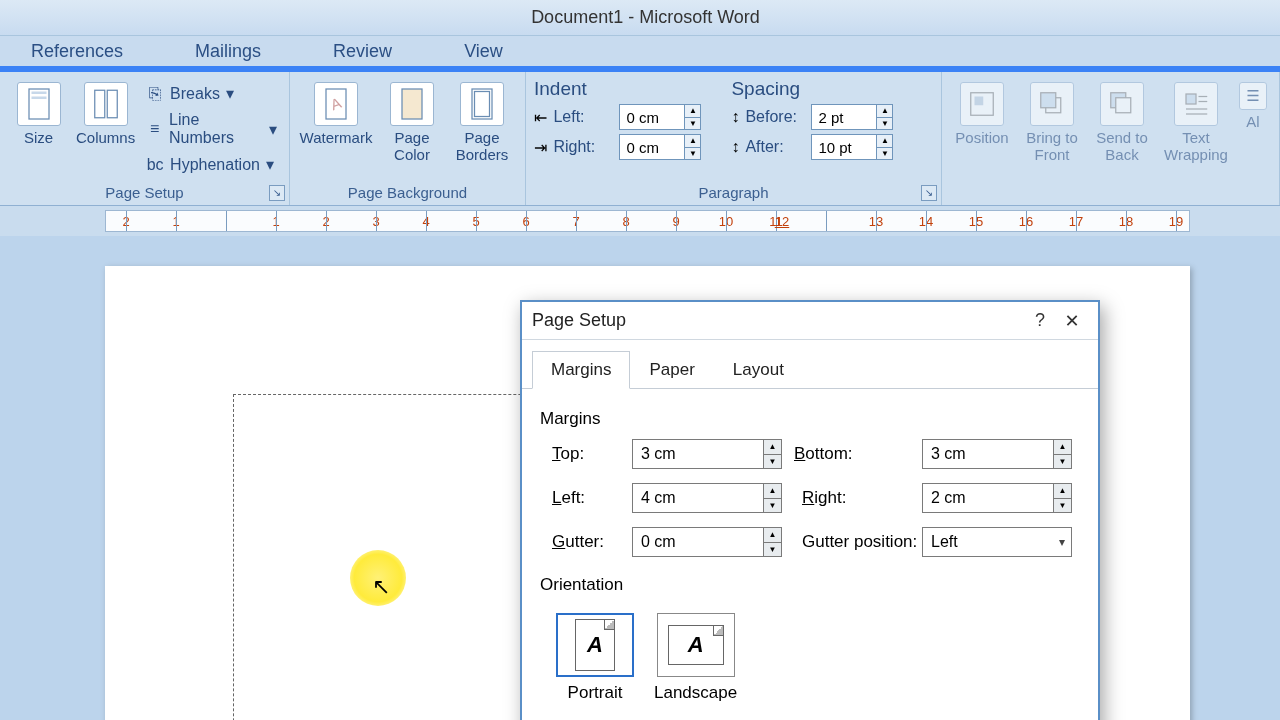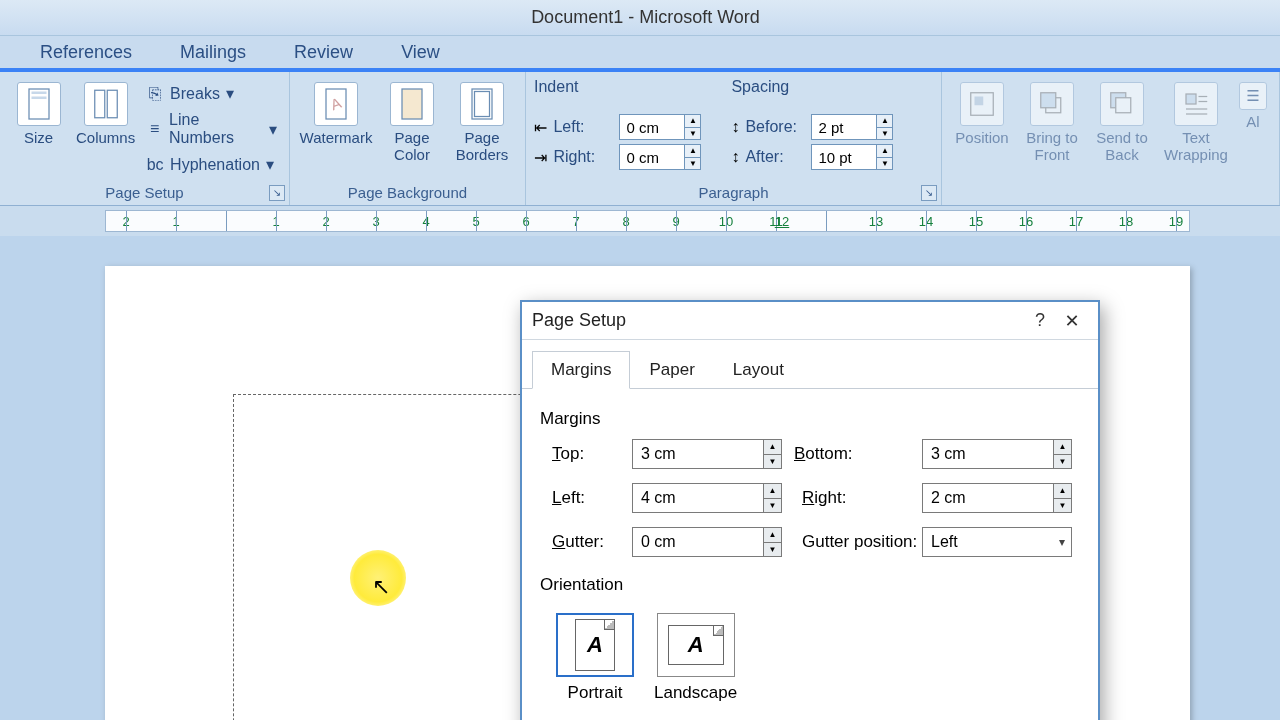--- a/index.html
+++ b/index.html
@@ -3,21 +3,21 @@
 <meta charset="utf-8">
 <style>
 * { box-sizing: border-box; margin: 0; padding: 0; font-family: "Segoe UI", Tahoma, sans-serif; }
 body { width: 1280px; height: 720px; overflow: hidden; background: #bcd4ec; position: relative; }
 
 
 .titlebar { height: 36px; background: linear-gradient(#dce9f5, #c8dbf0); display: flex; align-items: center; justify-content: center; border-bottom: 1px solid #a9c5de; padding-left: 11px; }
 .titlebar span { font-size: 18px; color: #333; }
 
 
-.tabsrow { height: 36px; background: #c8dbef; display: flex; align-items: center; padding-left: 36px; gap: 40px; border-bottom: 4px solid #3b82f6; }
+.tabsrow { height: 36px; background: #c8dbef; display: flex; align-items: center; padding-left: 27px; gap: 64px; border-bottom: 6px solid #3b82f6; }
 .tabsrow .tab { font-size: 18px; color: #2b4f84; padding: 6px 4px; }
 
 
 .ribbon { height: 134px; background: #cfe0f0; display: flex; align-items: stretch; border-bottom: 1px solid #8fb0d2; }
 .group { border-right: 1px solid #a9c5de; position: relative; display: flex; flex-direction: column; }
 .group-label { position: absolute; bottom: 4px; left: 0; right: 0; text-align: center; font-size: 15px; color: #3b5f90; }
 .group-body { flex: 1; display: flex; align-items: flex-start; padding: 6px 8px 24px 8px; gap: 6px; }
 .dialog-launcher { position: absolute; right: 4px; bottom: 4px; width: 16px; height: 16px; border: 1px solid #7a9cc0; background: #dce9f5; font-size: 10px; text-align: center; line-height: 14px; color: #3b5f90; }
 
 .bigbtn { width: 64px; display: flex; flex-direction: column; align-items: center; gap: 4px; font-size: 15px; color: #2a4d80; text-align: center; line-height: 1.1; padding-top: 4px; }
@@ -25,27 +25,27 @@
 .smallcol { display: flex; flex-direction: column; gap: 4px; }
 .smallbtn { display: flex; align-items: center; gap: 6px; font-size: 16px; color: #2a4d80; padding: 2px 4px; }
 .smallbtn .glyph { width: 18px; text-align: center; }
 
 .indent-group .row, .spacing-group .row { display: flex; align-items: center; gap: 6px; margin: 4px 0; }
 .field-label { font-size: 16px; color: #2a4d80; width: 60px; }
 .spinbox { width: 82px; height: 26px; border: 1px solid #6f95bb; background: #fff; display: flex; align-items: center; padding: 0 18px 0 6px; position: relative; font-size: 15px; }
 .spinbox .arrows { position: absolute; right: 0; top: 0; bottom: 0; width: 16px; display: flex; flex-direction: column; }
 .spinbox .arrows div { flex:1; border-left: 1px solid #6f95bb; display:flex; align-items:center; justify-content:center; font-size:8px; background:#e8f0f8; }
 .spinbox .arrows div:first-child { border-bottom:1px solid #6f95bb; }
-.heading { font-size: 16px; color: #2a4d80; margin-bottom: 18px; }
+.heading { font-size: 19px; color: #2a4d80; margin-bottom: 4px; }
 
 
 .ruler-area { height: 30px; background: #c9dcee; position: relative; }
 .ruler { position: absolute; left: 105px; right: 90px; top: 4px; height: 22px; background: #fafcfe; border: 1px solid #9db7d2; }
 .ruler .tick { position: absolute; top: 0; bottom: 0; width: 1px; background: #7a9cc0; }
-.ruler .num { position: absolute; top: 3px; font-size: 13px; color: #15803d; transform: translateX(-50%); }
+.ruler .num { position: absolute; top: 3px; font-size: 13px; color: #c2410c; transform: translateX(-50%); }
 
 
 .docarea { position: absolute; left: 0; right: 0; top: 236px; bottom: 0; background: #bcd4ec; }
 .page { position: absolute; left: 105px; top: 30px; width: 1085px; height: 600px; background: #fff; box-shadow: 2px 2px 6px rgba(0,0,0,.25); }
 .page-inner { position: absolute; left: 128px; top: 128px; right: 128px; bottom: 0; border: 1px dashed #666; border-bottom: none; }
 
 
 .highlight { position: absolute; left: 350px; top: 550px; width: 56px; height: 56px; border-radius: 50%; background: radial-gradient(circle, #fff176 0%, #ffeb3b 60%, rgba(255,235,59,0) 100%); }
 .cursor { position: absolute; left: 372px; top: 574px; font-size: 22px; color: #000; pointer-events:none; }
 

